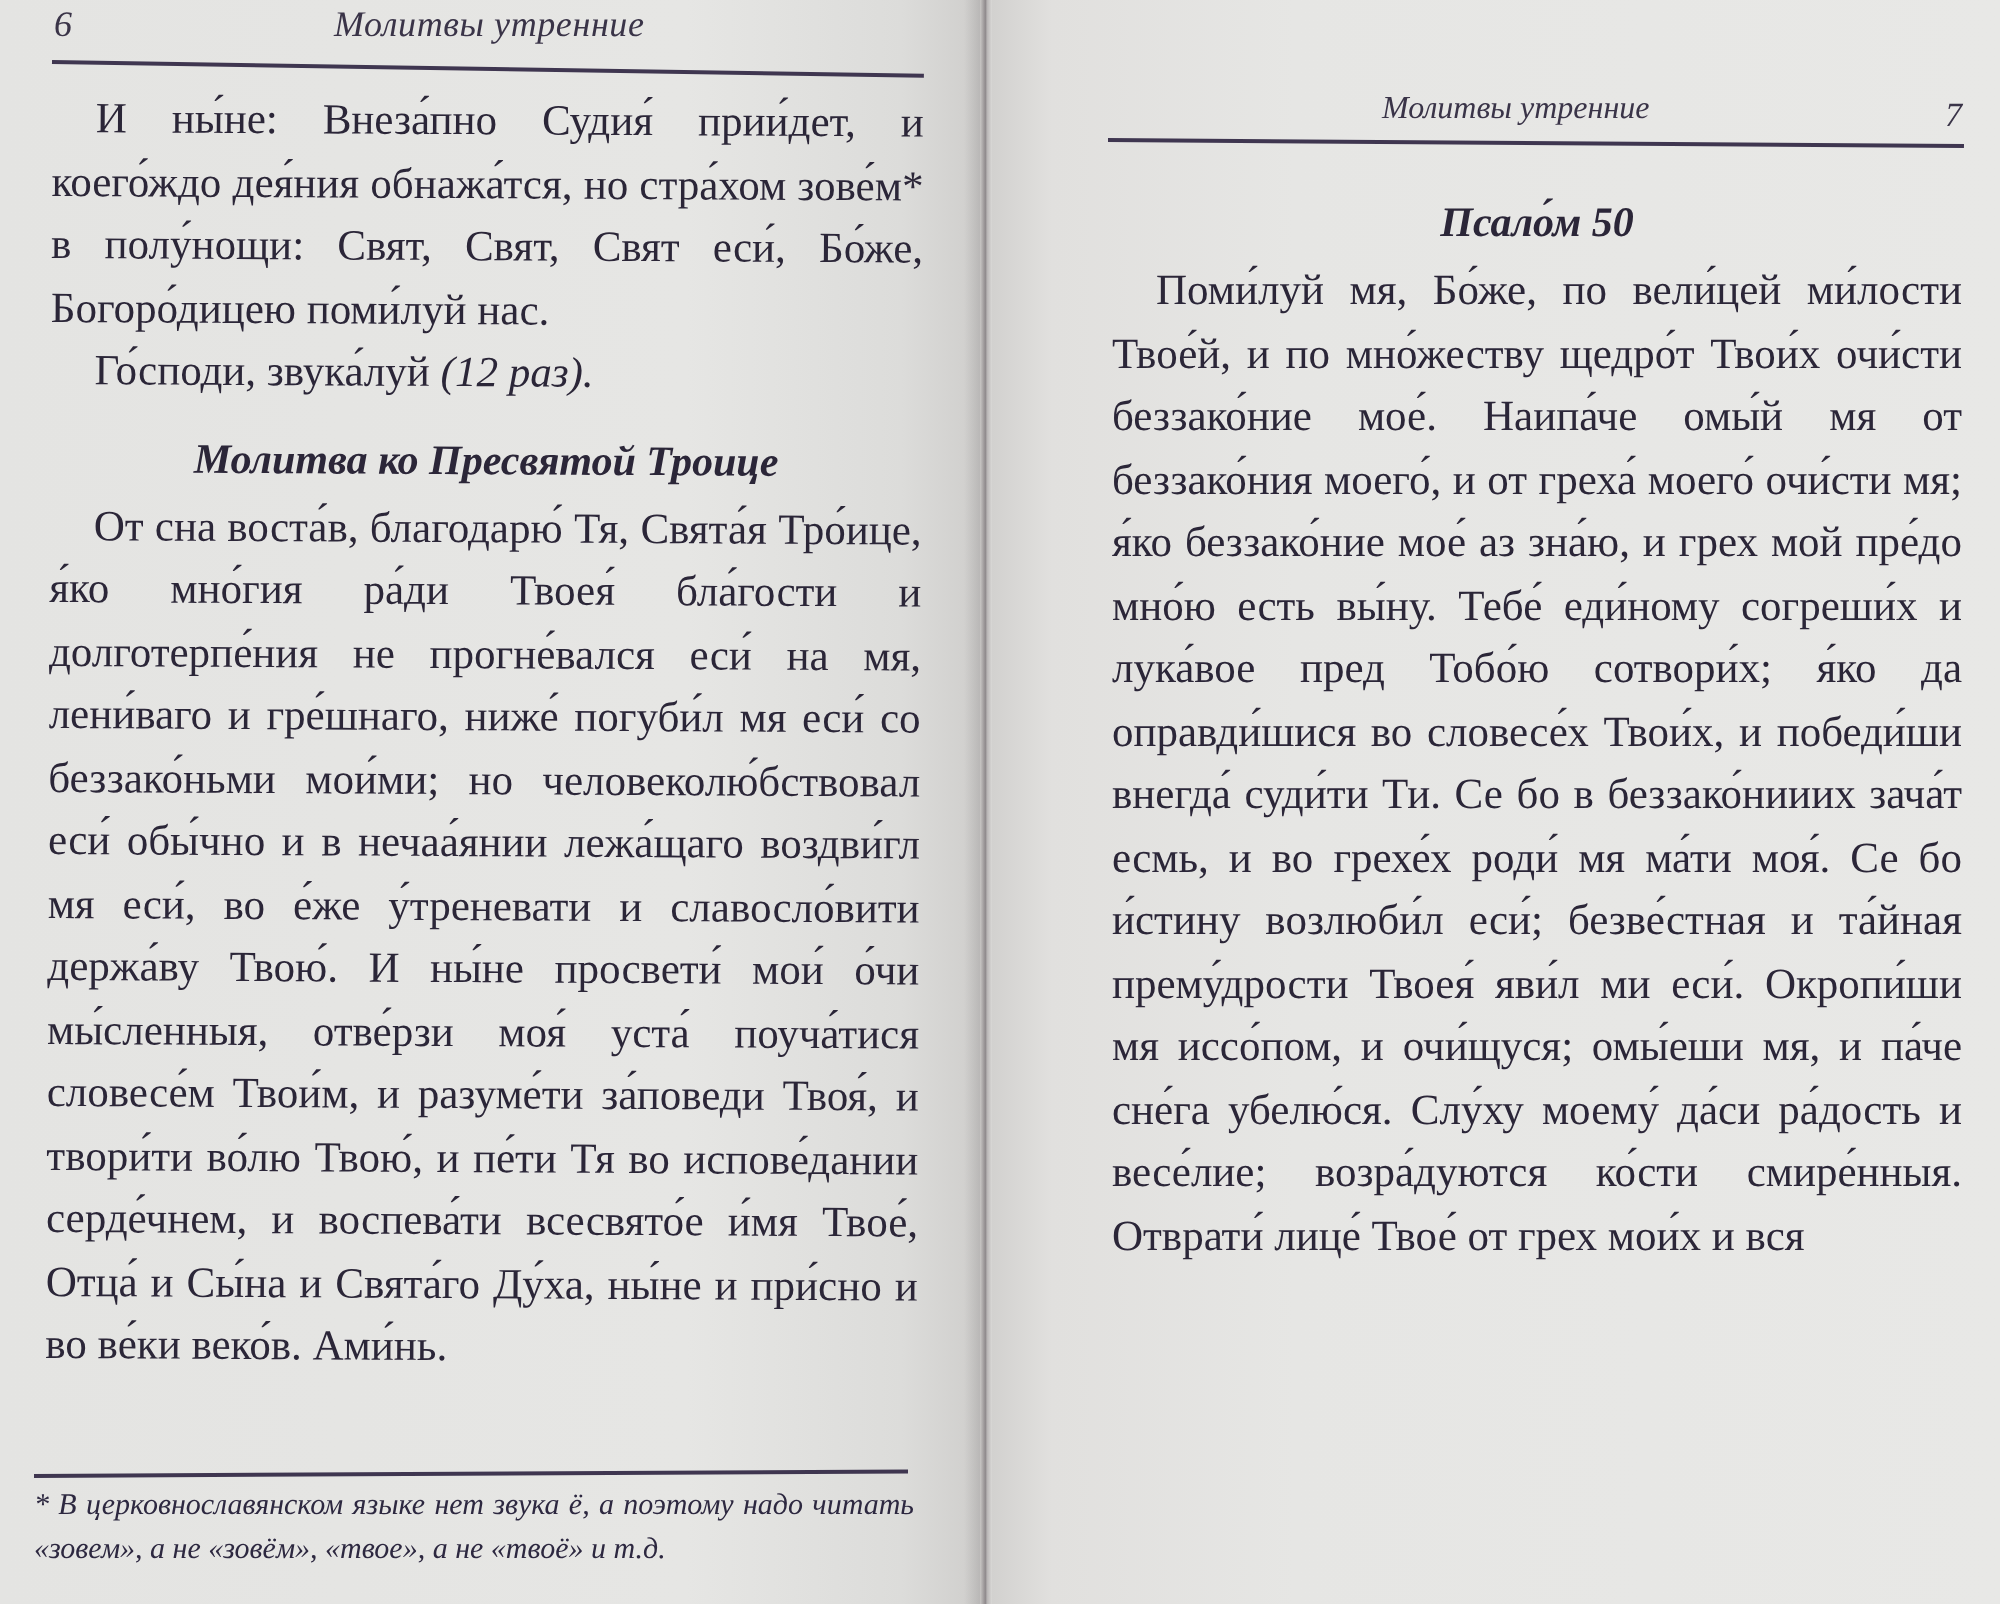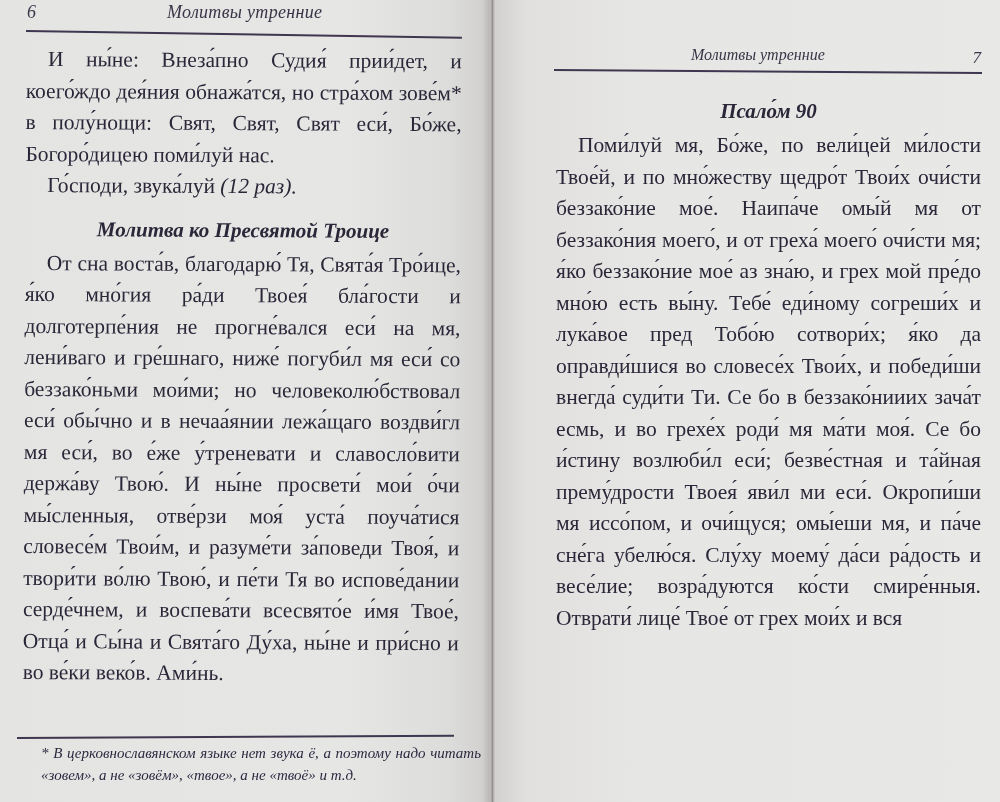--- a/index.html
+++ b/index.html
@@ -57,21 +57,20 @@
   }
 
   .left-text { left: 26px; top: 44px; width: 436px; transform: rotate(0.3deg); transform-origin: left top; }
   .right-text { left: 60px; top: 78px; width: 425px; }
 
   .footnote-rule { left: 17px; top: 737px; width: 437px; height: 1.5px; transform: rotate(-0.3deg); transform-origin: left center; }
   .footnote {
     position: absolute; left: 17px; top: 742px; width: 440px;
     font-style: italic; font-size: 15px; line-height: 22px; color: #2d2840;
     text-align: justify;
-    margin-left: 24px;
   }
 
   .shadow-right {
     position: absolute; right: 0; top: 0; width: 8px; height: 802px;
     background: linear-gradient(to right, rgba(0,0,0,0), rgba(60,55,60,0.15));
   }
 </style>
 </head>
 <body>
 
@@ -102,17 +101,17 @@
   <div class="gutter"></div>
 
   <div class="page page-right">
     <div class="running-head right-head">
       <span class="title">Молитвы утренние</span>
       <span class="pg-num">7</span>
     </div>
     <div class="rule right-rule"></div>
 
     <div class="text-block right-text">
-      <p class="section-heading" style="margin-top:14px !important;">Псало́м 90</p>
+      <p class="section-heading" style="margin-top:14px !important;">Псало́м 50</p>
       <p>Поми́луй мя, Бо́же, по вели́цей ми́лости Твое́й, и по мно́жеству щедро́т Твои́х очи́сти беззако́ние мое́. Наипа́че омы́й мя от беззако́ния моего́, и от греха́ моего́ очи́сти мя; я́ко беззако́ние мое́ аз зна́ю, и грех мой пре́до мно́ю есть вы́ну. Тебе́ еди́ному согреши́х и лука́вое пред Тобо́ю сотвори́х; я́ко да оправди́шися во словесе́х Твои́х, и победи́ши внегда́ суди́ти Ти. Се бо в беззако́нииих зача́т есмь, и во грехе́х роди́ мя ма́ти моя́. Се бо и́стину возлюби́л еси́; безве́стная и та́йная прему́дрости Твоея́ яви́л ми еси́. Окропи́ши мя иссо́пом, и очи́щуся; омы́еши мя, и па́че сне́га убелю́ся. Слу́ху моему́ да́си ра́дость и весе́лие; возра́дуются ко́сти смире́нныя. Отврати́ лице́ Твое́ от грех мои́х и вся</p>
     </div>
   </div>
 </div>
 
 </body></html>

